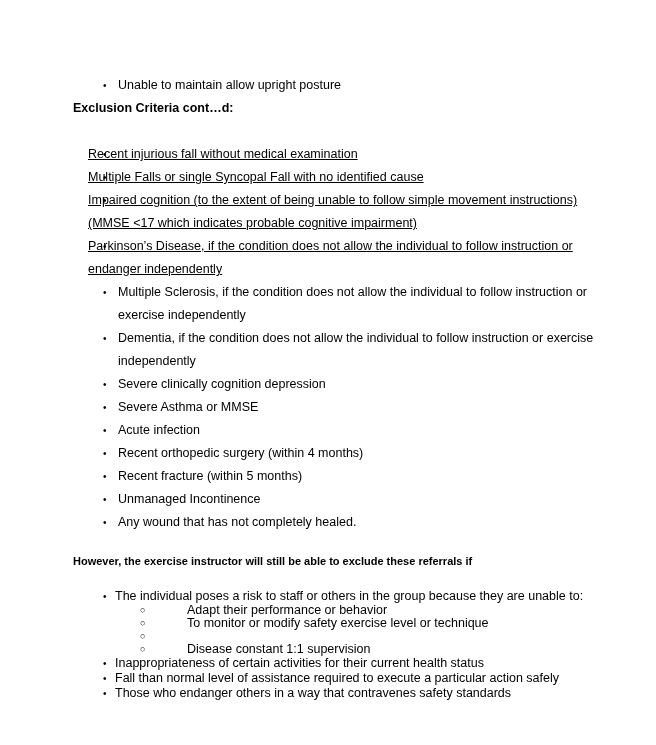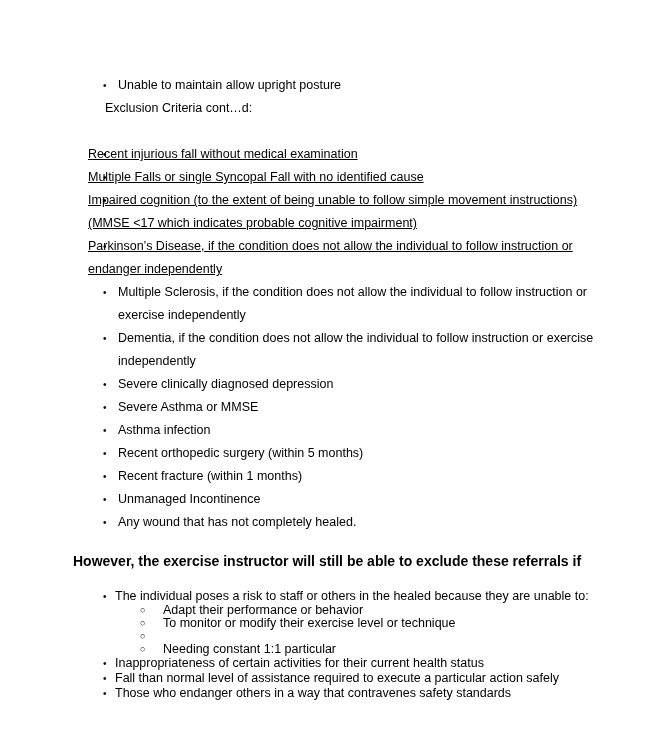--- a/index.html
+++ b/index.html
@@ -48,24 +48,23 @@
     flex: 1 1 auto;
   }
 
   
   .row-top {
     padding-left: 30px;
   }
 
   
   .heading {
-    font-weight: normal;
+    font-weight: bold;
     font-size: 12.5px;
     line-height: 23px;
-    margin-left: 32px;
   }
 
   .gap-sm { height: 23px; }
 
   
   .list-main .b-row { padding-left: 30px; }
 
   
   .wrap-flush {
     padding-left: 30px;
@@ -82,21 +81,21 @@
   
   .lower {
     position: absolute;
     left: 73px;
     top: 552px;
     width: 545px;
     font-size: 12.5px;
   }
   .lower .heading2 {
     font-weight: bold;
-    font-size: 14px;
+    font-size: 11px;
     line-height: 19px;
   }
   .lower .sub-gap { height: 18px; }
 
   .l-row {
     display: flex;
     align-items: flex-start;
     line-height: 15px;
   }
   .l-row .bullet {
@@ -112,21 +111,21 @@
     align-items: flex-start;
     line-height: 13px;
     padding-left: 67px;
   }
   .o-row .obullet {
     flex: 0 0 auto;
     width: 23px;
     font-size: 9px;
     line-height: 13px;
   }
-  .o-text { flex: 1 1 auto; }
+  .o-text { flex: 1 1 auto; margin-left: 24px; }
 </style>
 </head>
 <body>
 
 <div class="page">
 
   <div class="doc">
 
     <div class="b-row row-top">
       <span class="bullet">•</span>
@@ -157,37 +156,37 @@
         <div class="b-row wrap-hang">
           <span class="bullet">•</span>
           <span class="b-text">Multiple Sclerosis, if the condition does not allow the individual to follow instruction or exercise independently</span>
         </div>
         <div class="b-row wrap-hang">
           <span class="bullet">•</span>
           <span class="b-text">Dementia, if the condition does not allow the individual to follow instruction or exercise independently</span>
         </div>
         <div class="b-row wrap-hang">
           <span class="bullet">•</span>
-          <span class="b-text">Severe clinically diagnosed depression</span>
+          <span class="b-text">Severe clinically cognition depression</span>
         </div>
         <div class="b-row wrap-hang">
           <span class="bullet">•</span>
           <span class="b-text">Severe Asthma or MMSE</span>
         </div>
         <div class="b-row wrap-hang">
           <span class="bullet">•</span>
-          <span class="b-text">Asthma infection</span>
-        </div>
-        <div class="b-row wrap-hang">
-          <span class="bullet">•</span>
-          <span class="b-text">Recent orthopedic surgery (within 5 months)</span>
-        </div>
-        <div class="b-row wrap-hang">
-          <span class="bullet">•</span>
-          <span class="b-text">Recent fracture (within 1 months)</span>
+          <span class="b-text">Acute infection</span>
+        </div>
+        <div class="b-row wrap-hang">
+          <span class="bullet">•</span>
+          <span class="b-text">Recent orthopedic surgery (within 4 months)</span>
+        </div>
+        <div class="b-row wrap-hang">
+          <span class="bullet">•</span>
+          <span class="b-text">Recent fracture (within 5 months)</span>
         </div>
         <div class="b-row wrap-hang">
           <span class="bullet">•</span>
           <span class="b-text">Unmanaged Incontinence</span>
         </div>
         <div class="b-row wrap-hang">
           <span class="bullet">•</span>
           <span class="b-text">Any wound that has not completely healed.</span>
         </div>
       </div>
@@ -195,38 +194,38 @@
   </div>
 
   <div class="lower">
 
     <div class="heading2">However, the exercise instructor will still be able to exclude these referrals if</div>
 
     <div class="sub-gap"></div>
 
     <div class="l-row l1">
       <span class="bullet">•</span>
-      <span class="b-text">The individual poses a risk to staff or others in the healed because they are unable to:</span>
+      <span class="b-text">The individual poses a risk to staff or others in the group because they are unable to:</span>
     </div>
 
     <div id="risk-sub-list">
         <div class="o-row">
           <span class="obullet">○</span>
           <span class="o-text">Adapt their performance or behavior</span>
         </div>
         <div class="o-row">
           <span class="obullet">○</span>
-          <span class="o-text">To monitor or modify their exercise level or technique</span>
-        </div>
-        <div class="o-row">
-          <span class="obullet">○</span>
-        </div>
-        <div class="o-row">
-          <span class="obullet">○</span>
-          <span class="o-text">Needing constant 1:1 particular</span>
+          <span class="o-text">To monitor or modify safety exercise level or technique</span>
+        </div>
+        <div class="o-row">
+          <span class="obullet">○</span>
+        </div>
+        <div class="o-row">
+          <span class="obullet">○</span>
+          <span class="o-text">Disease constant 1:1 supervision</span>
         </div>
       </div>
 
     <div id="final-list">
         <div class="l-row l1">
           <span class="bullet">•</span>
           <span class="b-text">Inappropriateness of certain activities for their current health status</span>
         </div>
         <div class="l-row l1">
           <span class="bullet">•</span>

